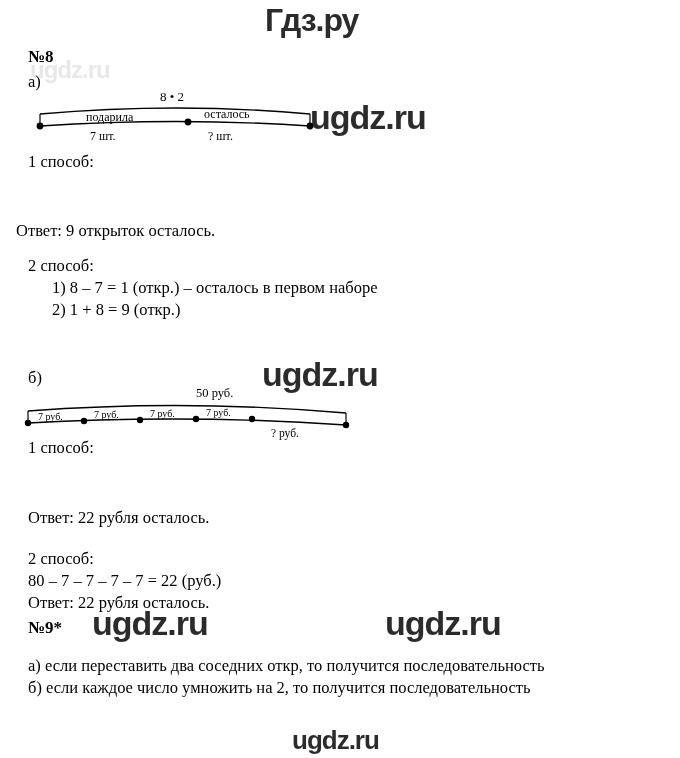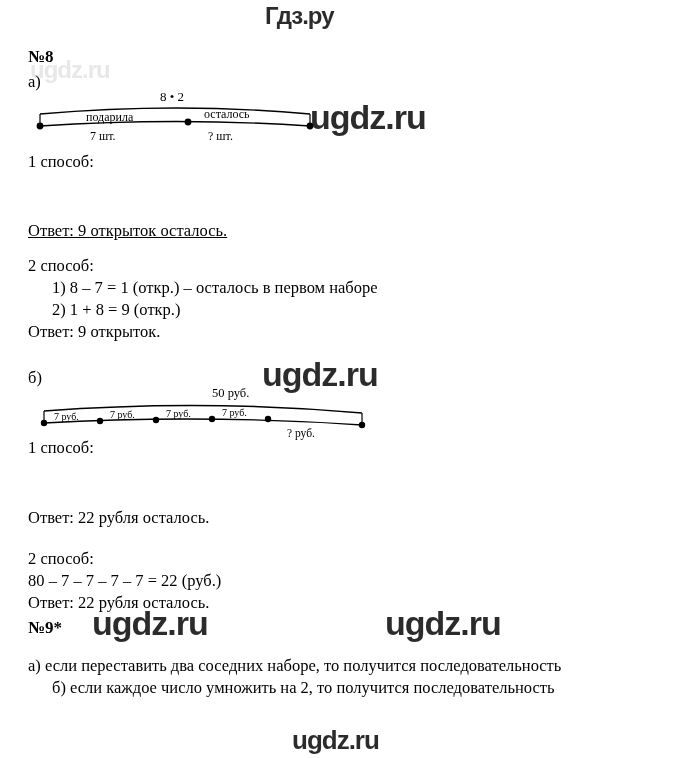--- a/index.html
+++ b/index.html
@@ -26,21 +26,21 @@
     font-weight: bold;
     color: #1a1a1a;
     opacity: 0.92;
     white-space: nowrap;
     letter-spacing: -1px;
     pointer-events: none;
   }
   .wm-top {
     left: 265px;
     top: 2px;
-    font-size: 24px;
+    font-size: 32px;
   }
   .wm-a {
     left: 30px;
     top: 56px;
     font-size: 24px;
     color: #e8e8e8;
     opacity: 1;
   }
   .wm-b {
     left: 310px;
@@ -113,30 +113,29 @@
       <circle cx="160" cy="32" r="3.4" fill="#000"></circle>
       <circle cx="282" cy="36" r="3.4" fill="#000"></circle>
       <text x="58" y="31" font-family="Liberation Serif, serif" font-size="12" fill="#000">подарила</text>
       <text x="176" y="28" font-family="Liberation Serif, serif" font-size="12" fill="#000">осталось</text>
       <text x="62" y="50" font-family="Liberation Serif, serif" font-size="12" fill="#000">7 шт.</text>
       <text x="180" y="50" font-family="Liberation Serif, serif" font-size="12" fill="#000">? шт.</text>
     </svg>
   </div>
 
   <div class="txt" style="left:28px; top:152px;">1 способ:</div>
-  <div class="txt" style="left:28px; top:221px;text-decoration:underline;">Ответ: 9 открыток осталось.</div>
+  <div class="txt" style="left:16px; top:221px;">Ответ: 9 открыток осталось.</div>
 
   <div class="txt" style="left:28px; top:256px;">2 способ:</div>
   <div class="txt" style="left:52px; top:278px;">1) 8 – 7 = 1 (откр.) – осталось в первом наборе</div>
   <div class="txt" style="left:52px; top:300px;">2) 1 + 8 = 9 (откр.)</div>
-  <div class="txt" style="left:28px; top:322px;">Ответ: 9 открыток.</div>
 
   <div class="txt" style="left:28px; top:368px;">б)</div>
 
-  <div class="diagram" style="left:32px; top:385px;">
+  <div class="diagram" style="left:16px; top:385px;">
     <svg width="340" height="60" viewBox="0 0 340 60">
       <text x="180" y="12" font-family="Liberation Serif, serif" font-size="12.5" fill="#000">50 руб.</text>
       <path d="M 12 26 Q 170 14 330 28" stroke="#000" stroke-width="1.4" fill="none"></path>
       <path d="M 12 38 Q 170 29 330 40" stroke="#000" stroke-width="1.4" fill="none"></path>
       <line x1="12" y1="26" x2="12" y2="38" stroke="#000" stroke-width="1.2"></line>
       <line x1="330" y1="28" x2="330" y2="40" stroke="#000" stroke-width="1.2"></line>
       <circle cx="12" cy="38" r="3.2" fill="#000"></circle>
       <circle cx="68" cy="36" r="3.2" fill="#000"></circle>
       <circle cx="124" cy="35" r="3.2" fill="#000"></circle>
       <circle cx="180" cy="34" r="3.2" fill="#000"></circle>
@@ -151,16 +150,16 @@
   </div>
 
   <div class="txt" style="left:28px; top:438px;">1 способ:</div>
   <div class="txt" style="left:28px; top:508px;">Ответ: 22 рубля осталось.</div>
 
   <div class="txt" style="left:28px; top:549px;">2 способ:</div>
   <div class="txt" style="left:28px; top:571px;">80 – 7 – 7 – 7 – 7 = 22 (руб.)</div>
   <div class="txt" style="left:28px; top:593px;">Ответ: 22 рубля осталось.</div>
 
   <div class="task-num" style="left:28px; top:618px;">№9*</div>
-  <div class="txt" style="left:28px; top:656px;">а) если переставить два соседних наборе, то получится последовательность</div>
-  <div class="txt" style="left:28px; top:678px;margin-left:24px;">б) если каждое число умножить на 2, то получится последовательность</div>
+  <div class="txt" style="left:28px; top:656px;">а) если переставить два соседних откр, то получится последовательность</div>
+  <div class="txt" style="left:28px; top:678px;">б) если каждое число умножить на 2, то получится последовательность</div>
 
 </div>
 
 </body></html>

